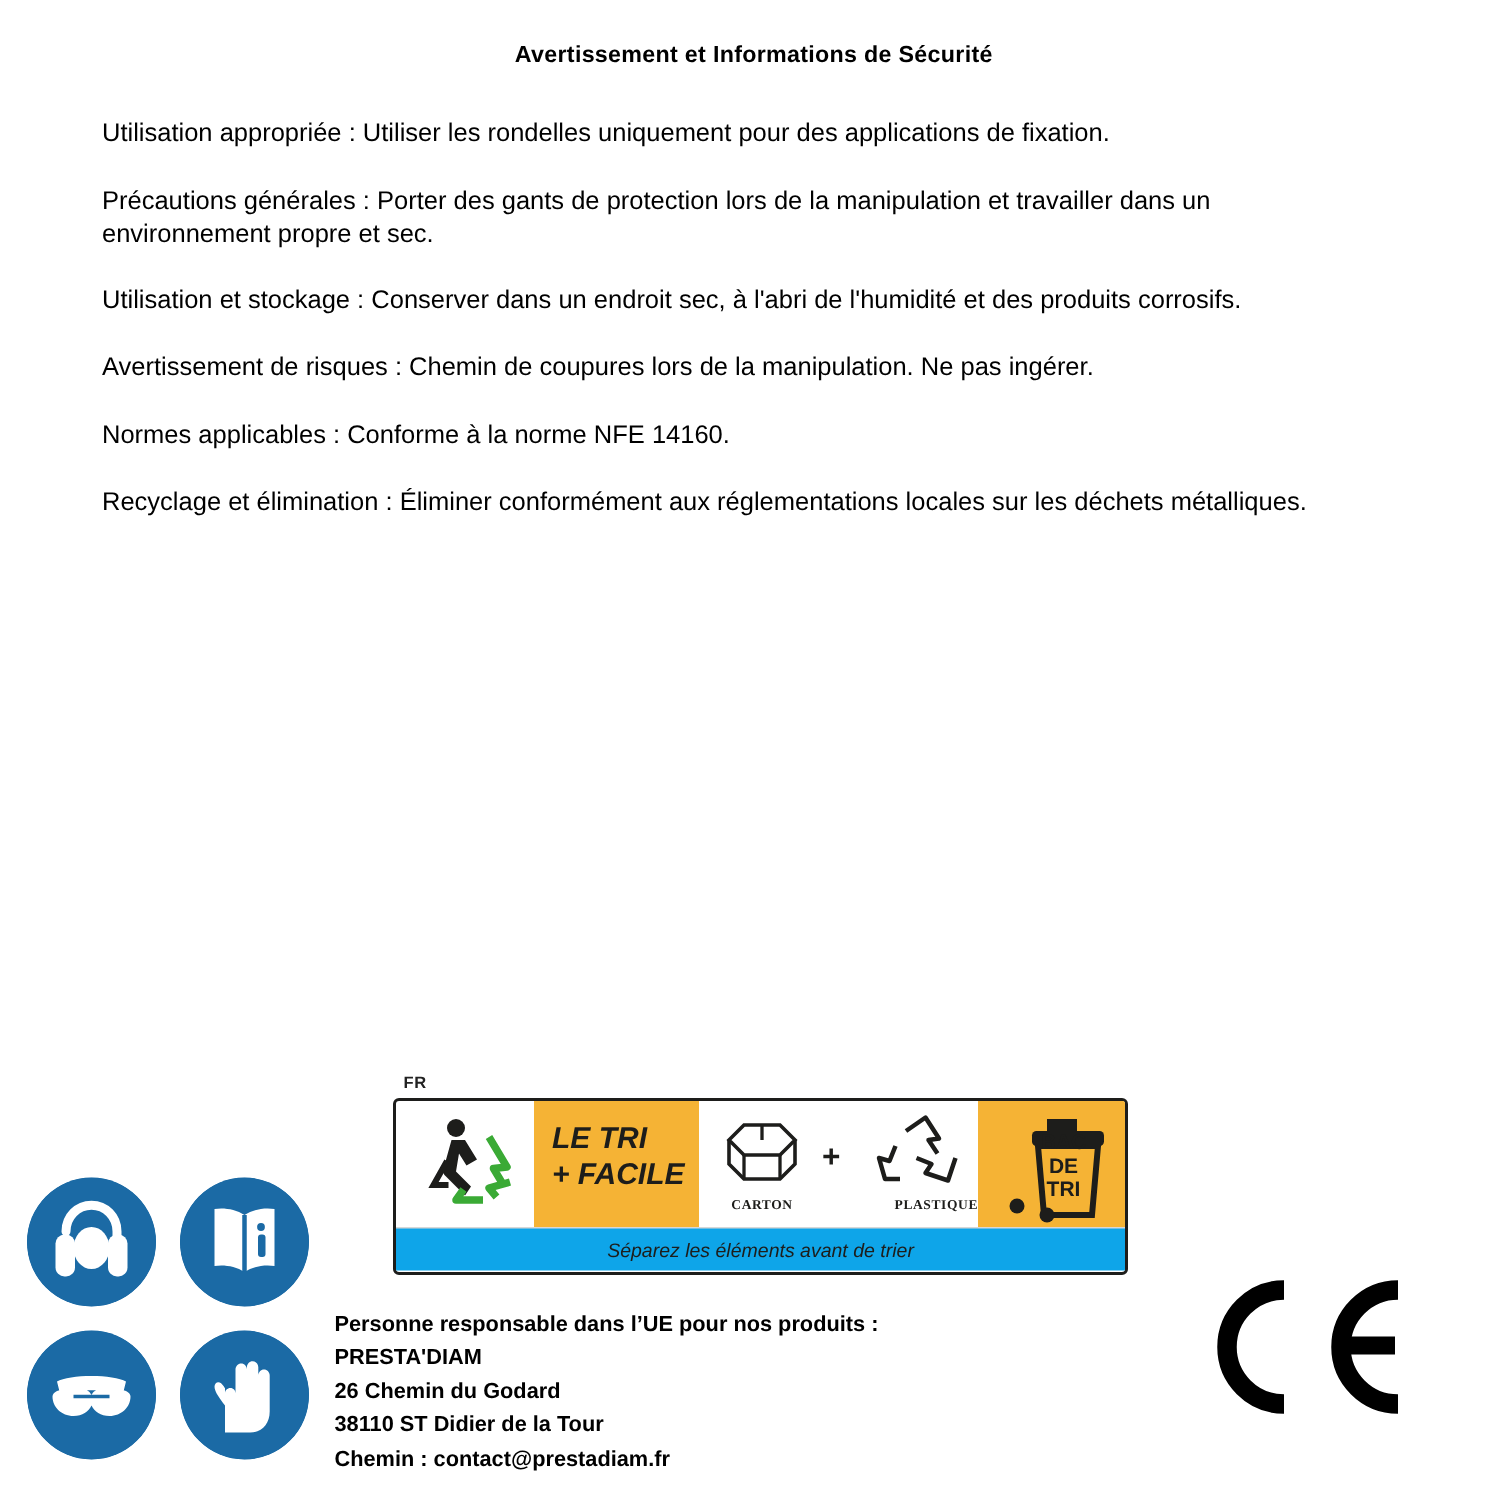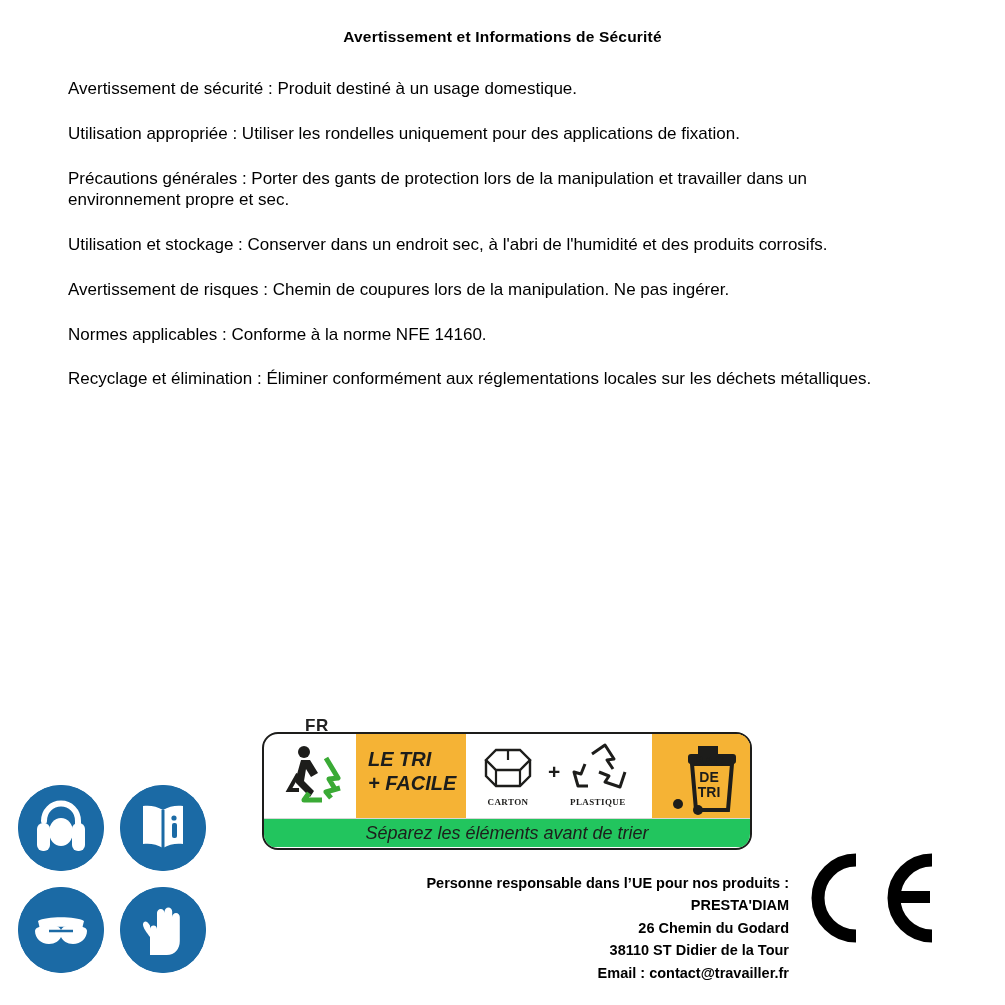--- a/index.html
+++ b/index.html
@@ -75,35 +75,34 @@
     left: 262px;
     top: 716px;
     width: 488px;
     height: 132px;
   }
 
   .rl-fr {
     position: absolute;
     left: 7px;
     top: 0;
-    font-size: 17px;
+    font-size: 11px;
     font-weight: bold;
     color: #222;
     letter-spacing: 0.5px;
-    margin-left: 36px;
   }
 
   .rl-box {
     position: absolute;
     left: 0;
     top: 16px;
     width: 486px;
     height: 114px;
     border: 2px solid #1d1d1b;
-    border-radius: 16px;
+    border-radius: 4px;
     background: #ffffff;
     overflow: hidden;
   }
 
   .rl-yellow {
     position: absolute;
     left: 92px;
     top: 0;
     width: 394px;
     height: 84px;
@@ -159,21 +158,21 @@
     top: 26px;
     font-size: 21px;
     font-weight: bold;
     color: #1d1d1b;
   }
   .rl-plastique {
     position: absolute;
     left: 306px;
     top: 6px;
     width: 82px;
-    text-align: left;
+    text-align: right;
   }
   .rl-matcap {
     font-size: 9px;
     font-weight: bold;
     letter-spacing: 0.4px;
     color: #1d1d1b;
     margin-top: 1px;
     font-family: Liberation Serif, serif;
   }
 
@@ -195,37 +194,37 @@
     line-height: 1.12;
     color: #1d1d1b;
   }
 
   .rl-footer {
     position: absolute;
     left: 0;
     top: 84px;
     width: 486px;
     height: 28px;
-    background: #22c55e;
+    background: #0ea5e9;
     display: flex;
     align-items: center;
     justify-content: center;
-    font-size: 18px;
+    font-size: 13px;
     font-style: italic;
     color: #1d1d1b;
     border-top: 1px solid #d7d7d7;
   }
 
   
   .resp-block {
     position: absolute;
     left: 223px;
     top: 872px;
     width: 566px;
-    text-align: right;
+    text-align: left;
     font-size: 14.5px;
     font-weight: bold;
     line-height: 1.55;
   }
 
   
   .ce-mark {
     position: absolute;
     left: 800px;
     top: 848px;
@@ -234,21 +233,20 @@
   }
 </style>
 </head>
 <body>
 
 <div class="page">
 
   <div class="doc-title">Avertissement et Informations de Sécurité</div>
 
   <div class="body-text">
-    <p class="para">Avertissement de sécurité : Produit destiné à un usage domestique.</p>
     <p class="para">Utilisation appropriée : Utiliser les rondelles uniquement pour des applications de fixation.</p>
     <p class="para">Précautions générales : Porter des gants de protection lors de la manipulation et travailler dans un environnement propre et sec.</p>
     <p class="para">Utilisation et stockage : Conserver dans un endroit sec, à l'abri de l'humidité et des produits corrosifs.</p>
     <p class="para">Avertissement de risques : Chemin de coupures lors de la manipulation. Ne pas ingérer.</p>
     <p class="para">Normes applicables : Conforme à la norme NFE 14160.</p>
     <p class="para">Recyclage et élimination : Éliminer conformément aux réglementations locales sur les déchets métalliques.</p>
   </div>
 
   <div class="picto-grid">
 
@@ -354,21 +352,21 @@
     </div>
   </div>
 
   <div class="resp-block">
     <div>
       <span>Personne responsable dans l’</span><span>UE</span><span> pour nos produits :</span>
     </div>
     <div>PRESTA'DIAM</div>
     <div>26 Chemin du Godard</div>
     <div>38110 ST Didier de la Tour</div>
-    <div>Email : contact@travailler.fr</div>
+    <div>Chemin : contact@prestadiam.fr</div>
   </div>
 
   <div class="ce-mark">
     <svg width="150" height="100" viewBox="0 0 150 100" aria-hidden="true">
       <path d="M56 12a38 38 0 100 76" fill="none" stroke="#000000" stroke-width="13"></path>
       <path d="M132 12a38 38 0 100 76" fill="none" stroke="#000000" stroke-width="13"></path>
       <rect x="94" y="43" width="36" height="12" fill="#000000"></rect>
     </svg>
   </div>
 

